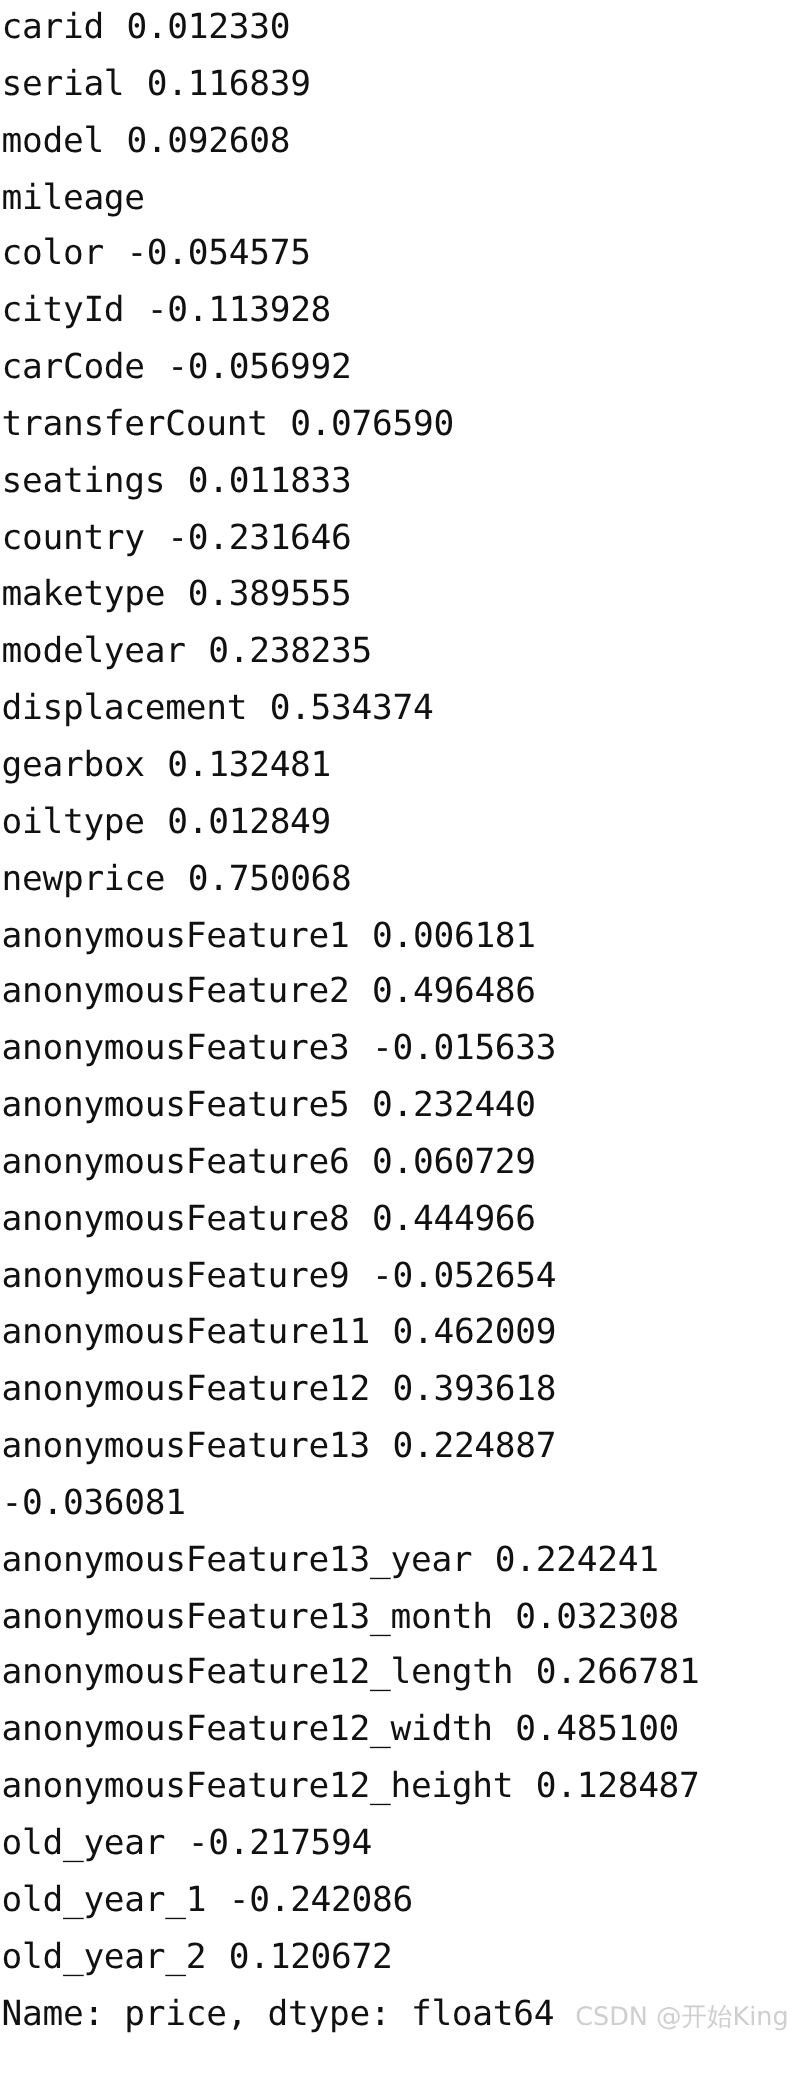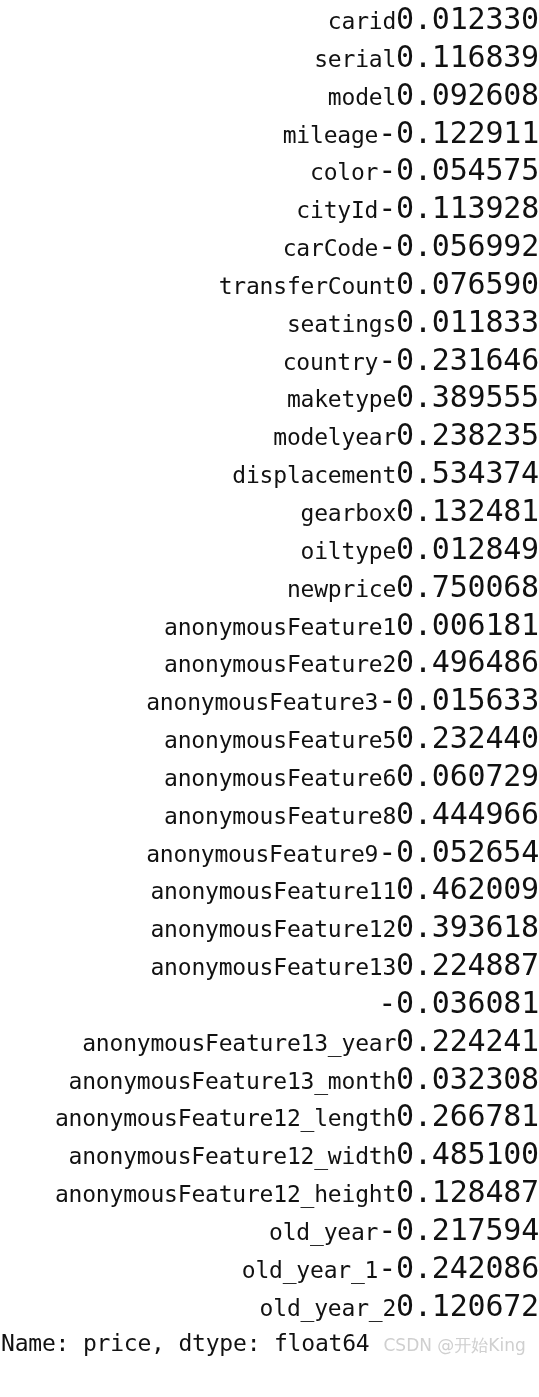--- a/index.html
+++ b/index.html
@@ -16,36 +16,37 @@
   #series-output {
     position: relative;
     width: 539px;
     height: 1397px;
     box-sizing: border-box;
     padding: 0;
   }
   .series-row {
     display: flex;
     align-items: baseline;
-    justify-content: flex-end;
+    justify-content: flex-start;
     height: 37.85px;
     line-height: 37.85px;
     padding-left: 1px;
     white-space: pre;
+    gap: 15px;
   }
   .row-label {
     font-family: "DejaVu Sans Mono", "Liberation Mono", monospace;
     font-size: 23px;
     color: #111111;
     letter-spacing: -0.2px;
     flex: 0 0 auto;
   }
   .row-value {
     font-family: "DejaVu Sans Mono", "Liberation Mono", monospace;
-    font-size: 30px;
+    font-size: 23px;
     color: #111111;
     letter-spacing: -0.2px;
     flex: 0 0 auto;
     text-align: right;
     font-variant-numeric: tabular-nums;
   }
   .series-footer {
     display: flex;
     align-items: baseline;
     height: 37.85px;
@@ -68,21 +69,21 @@
   }
 </style>
 </head>
 <body>
 
 <div id="series-output">
   <div>
       <div class="series-row"><span class="row-label">carid</span><span class="row-value">0.012330</span></div>
       <div class="series-row"><span class="row-label">serial</span><span class="row-value">0.116839</span></div>
       <div class="series-row"><span class="row-label">model</span><span class="row-value">0.092608</span></div>
-      <div class="series-row"><span class="row-label">mileage</span><span class="row-value">-0.122911</span></div>
+      <div class="series-row"><span class="row-label">mileage</span></div>
       <div class="series-row"><span class="row-label">color</span><span class="row-value">-0.054575</span></div>
       <div class="series-row"><span class="row-label">cityId</span><span class="row-value">-0.113928</span></div>
       <div class="series-row"><span class="row-label">carCode</span><span class="row-value">-0.056992</span></div>
       <div class="series-row"><span class="row-label">transferCount</span><span class="row-value">0.076590</span></div>
       <div class="series-row"><span class="row-label">seatings</span><span class="row-value">0.011833</span></div>
       <div class="series-row"><span class="row-label">country</span><span class="row-value">-0.231646</span></div>
       <div class="series-row"><span class="row-label">maketype</span><span class="row-value">0.389555</span></div>
       <div class="series-row"><span class="row-label">modelyear</span><span class="row-value">0.238235</span></div>
       <div class="series-row"><span class="row-label">displacement</span><span class="row-value">0.534374</span></div>
       <div class="series-row"><span class="row-label">gearbox</span><span class="row-value">0.132481</span></div>

